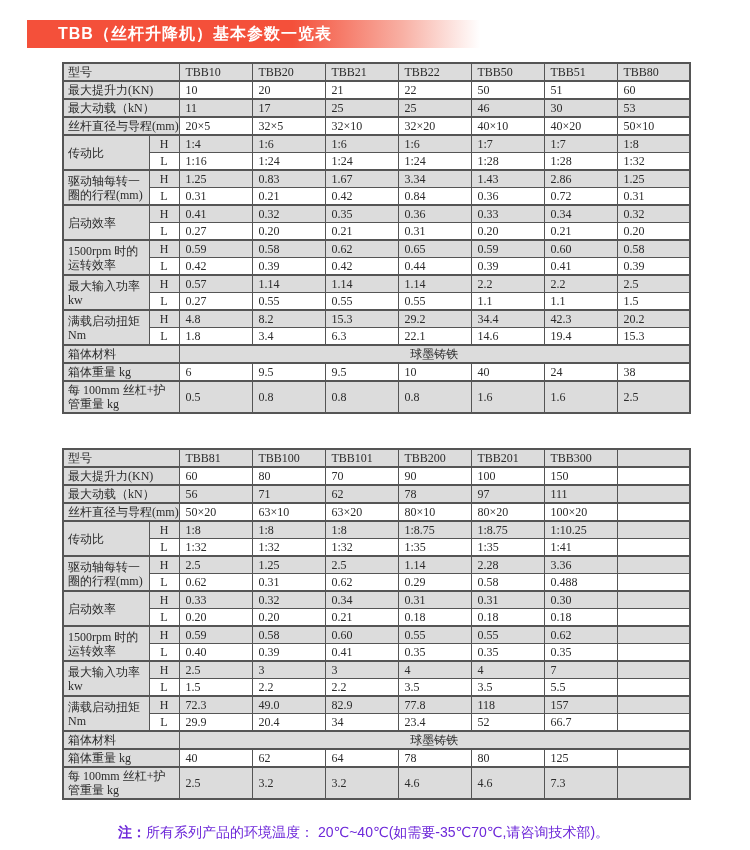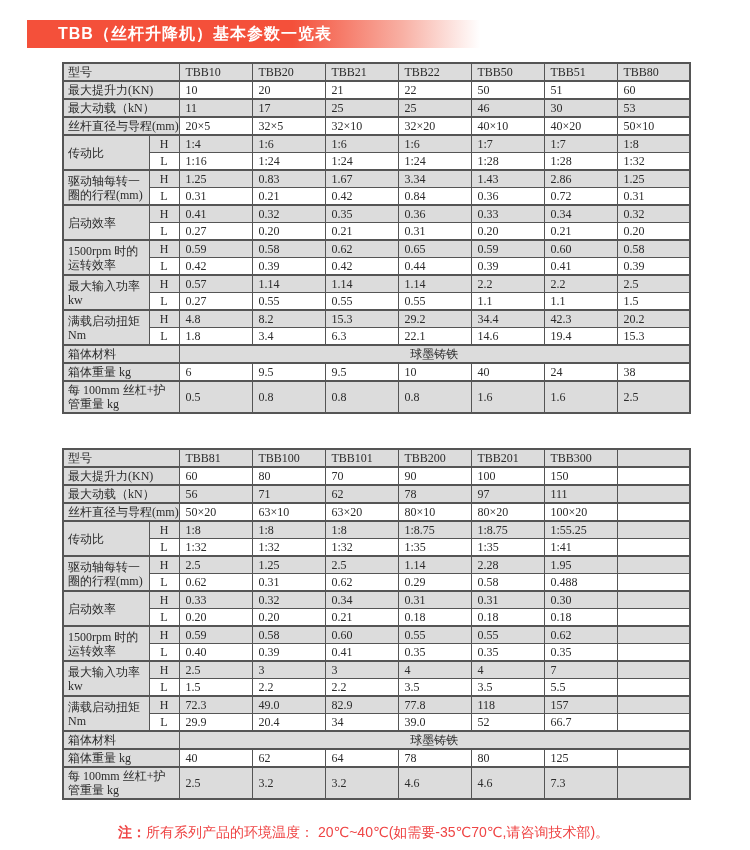--- a/index.html
+++ b/index.html
@@ -39,21 +39,21 @@
   tr.tk td { border-top-width: 2px; }
   td.label { background: var(--gray); padding: 1px 4px; white-space: nowrap; }
   td.label.wrap { white-space: normal; margin-top: 12px; }
   td.hl { text-align: center; padding: 1px 2px; }
   tr.g td.v, tr.g td.hl { background: var(--gray); }
   tr.w td.v, tr.w td.hl { background: #ffffff; }
   td.center { text-align: center; }
   .note {
     position: absolute; left: 118px; top: 824px;
     font-family: "Liberation Sans", "DejaVu Sans", sans-serif;
-    font-size: 14px; color: #ef4444;
+    font-size: 14px; color: #6d28d9;
   }
   .note .note-label { font-weight: bold; }
 </style>
 </head>
 <body>
 
 <div class="banner">
   <span>TBB（丝杆升降机）基本参数一览表</span>
 </div>
 
@@ -316,42 +316,42 @@
         <td class="v"></td>
       </tr>
       <tr class="tk g">
         <td class="label wrap" rowspan="2">传动比</td>
         <td class="hl">H</td>
         <td class="v">1:8</td>
         <td class="v">1:8</td>
         <td class="v">1:8</td>
         <td class="v">1:8.75</td>
         <td class="v">1:8.75</td>
-        <td class="v">1:55.25</td>
+        <td class="v">1:10.25</td>
         <td class="v"></td>
       </tr>
       <tr class="w">
         <td class="hl">L</td>
         <td class="v">1:32</td>
         <td class="v">1:32</td>
         <td class="v">1:32</td>
         <td class="v">1:35</td>
         <td class="v">1:35</td>
         <td class="v">1:41</td>
         <td class="v"></td>
       </tr>
       <tr class="tk g">
         <td class="label wrap" rowspan="2">驱动轴每转一圈的行程(mm)</td>
         <td class="hl">H</td>
         <td class="v">2.5</td>
         <td class="v">1.25</td>
         <td class="v">2.5</td>
         <td class="v">1.14</td>
         <td class="v">2.28</td>
-        <td class="v">1.95</td>
+        <td class="v">3.36</td>
         <td class="v"></td>
       </tr>
       <tr class="w">
         <td class="hl">L</td>
         <td class="v">0.62</td>
         <td class="v">0.31</td>
         <td class="v">0.62</td>
         <td class="v">0.29</td>
         <td class="v">0.58</td>
         <td class="v">0.488</td>
@@ -429,21 +429,21 @@
         <td class="v">77.8</td>
         <td class="v">118</td>
         <td class="v">157</td>
         <td class="v"></td>
       </tr>
       <tr class="w">
         <td class="hl">L</td>
         <td class="v">29.9</td>
         <td class="v">20.4</td>
         <td class="v">34</td>
-        <td class="v">39.0</td>
+        <td class="v">23.4</td>
         <td class="v">52</td>
         <td class="v">66.7</td>
         <td class="v"></td>
       </tr>
       <tr class="tk g">
         <td class="label" colspan="2">箱体材料</td>
         <td class="v center" colspan="7">球墨铸铁</td>
       </tr>
       <tr class="tk w">
         <td class="label" colspan="2">箱体重量 kg</td>

